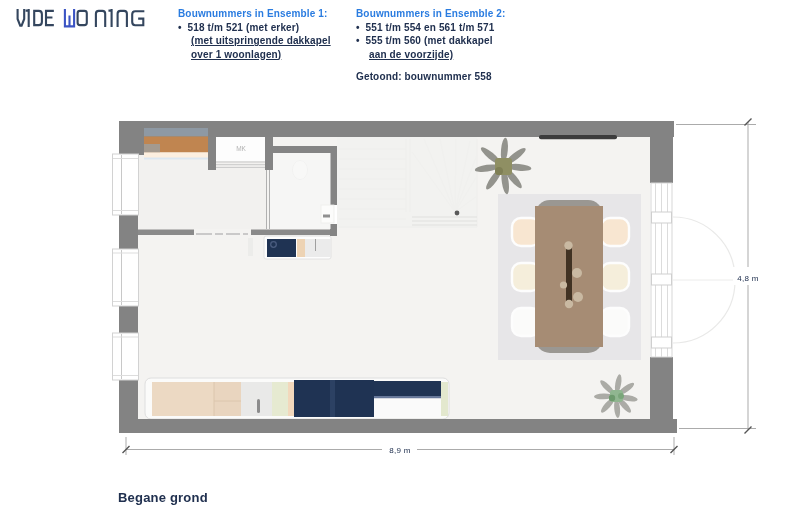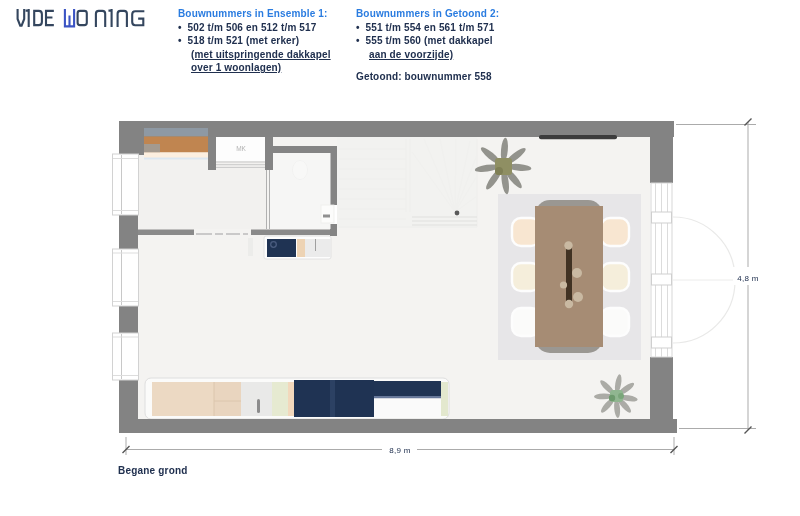--- a/index.html
+++ b/index.html
@@ -34,28 +34,27 @@
     <path d="M111.6 10 L111.6 26 M109.5 10.6 L111.6 10.6"></path>
 
     <path d="M117.6 26 L117.6 13.7 Q117.6 10.9 120.4 10.9 L124.1 10.9 Q126.9 10.9 126.9 13.7 L126.9 26"></path>
 
     <path d="M143.3 11.2 L135.2 11.2 Q132.2 11.2 132.2 14.4 L132.2 22 Q132.2 25.2 135.2 25.2 L143.3 25.2 L143.3 18.6 L139.2 18.6"></path>
   </g>
 </svg>
 
 <div class="txtcol" style="left:178px;top:7px;width:185px;">
   <div class="hdr">Bouwnummers in Ensemble 1:</div>
-  <div class="li">•&nbsp; 502 t/m 506 en 512 t/m 517</div>
   <div class="li">•&nbsp; 518 t/m 521 (met erker)</div>
   <div class="ind">(met uitspringende dakkapel</div>
   <div class="ind">over 1 woonlagen)</div>
 </div>
 
 <div class="txtcol" style="left:356px;top:7px;width:190px;">
-  <div class="hdr">Bouwnummers in Getoond 2:</div>
+  <div class="hdr">Bouwnummers in Ensemble 2:</div>
   <div class="li">•&nbsp; 551 t/m 554 en 561 t/m 571</div>
   <div class="li">•&nbsp; 555 t/m 560 (met dakkapel</div>
   <div class="ind">aan de voorzijde)</div>
   <div style="height:9px"></div>
   <div>Getoond: bouwnummer 558</div>
 </div>
 
 <svg style="position:absolute;left:0;top:0;" width="800" height="516" viewBox="0 0 800 516">
 
   <rect x="138" y="137" width="512" height="282" fill="#f4f3f1"></rect>
@@ -275,15 +274,15 @@
   <g stroke="#ababab" stroke-width="1" fill="none">
     <path d="M676 124.5 H756 M679 428.5 H756"></path>
     <path d="M748 122 V267 M748 285 V430"></path>
   </g>
   <path d="M744.5 125.5 L751.5 118.5 M744.5 433.5 L751.5 426.5" stroke="#555555" stroke-width="1.4"></path>
   <rect x="733" y="267" width="29" height="18" fill="#ffffff"></rect>
   <text x="748" y="280.5" font-size="8" letter-spacing="0.3" fill="#20304f" text-anchor="middle" font-family="Liberation Sans,sans-serif">4,8 m</text>
 
 </svg>
 
-<div style="position:absolute;left:118px;top:465px;font-size:10px;font-weight:bold;letter-spacing:0.2px;color:#20304f;font-family:'Liberation Sans',sans-serif;">Begane grond</div>
+<div style="position:absolute;left:118px;top:490px;font-size:13px;font-weight:bold;letter-spacing:0.2px;color:#20304f;font-family:'Liberation Sans',sans-serif;">Begane grond</div>
 
 </div>
 
 </body></html>

